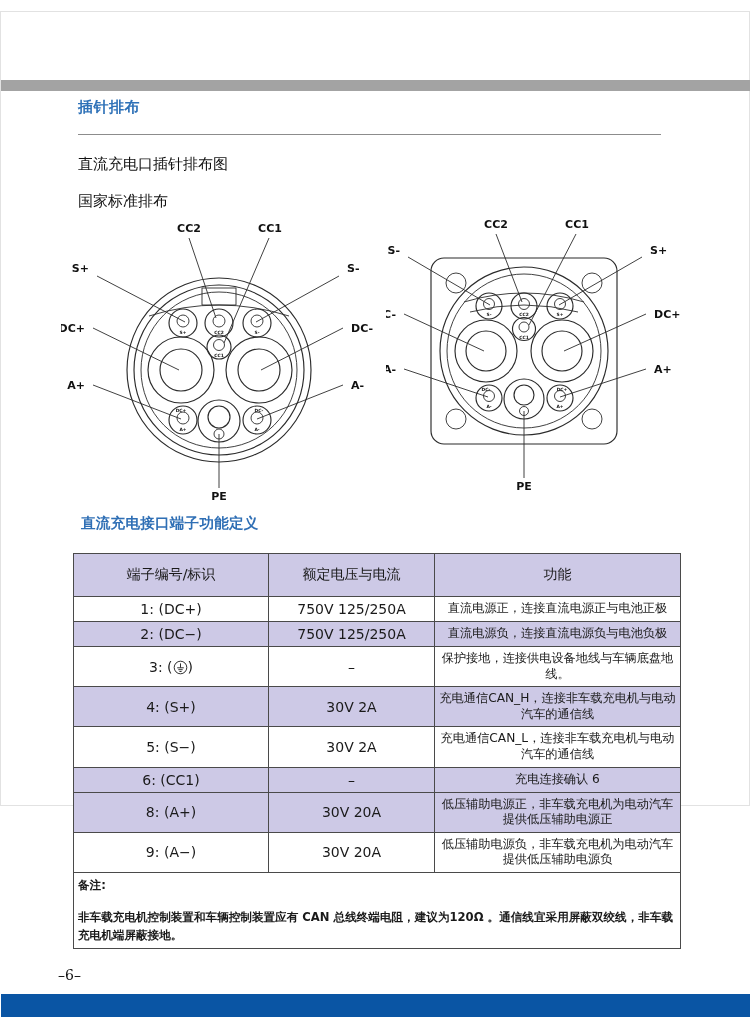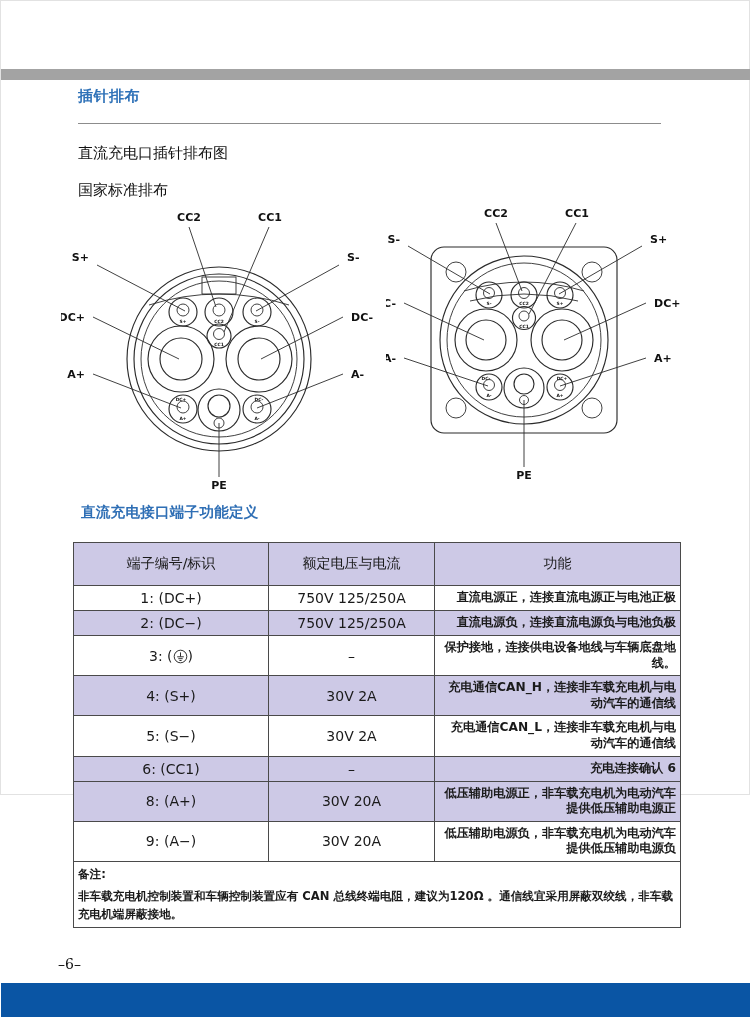--- a/index.html
+++ b/index.html
@@ -4,21 +4,21 @@
 <style>
   html,body{margin:0;padding:0;}
   body{
     width:750px;height:1017px;
     background:#ffffff;
     font-family:"DejaVu Sans","Liberation Sans",sans-serif;
     position:relative;overflow:hidden;
     color:#1a1a1a;
   }
   .page{
-    position:absolute;left:0;top:0;width:750px;height:795px;
+    position:absolute;left:0;top:11px;width:750px;height:795px;
     border:1px solid #e2e2e2;box-sizing:border-box;background:#fff;
   }
   
   .top-band{
     position:absolute;left:0;top:68px;width:750px;height:11px;
     background:#a3a3a3;
   }
   
   .sec-heading{
     position:absolute;left:77px;top:86px;
@@ -66,31 +66,31 @@
     background:#cdc9e6;
     height:34px;
     font-size:14px;font-weight:normal;
     text-align:center;
   }
   .c1{width:195px;}
   .c2{width:166px;}
   .c3{width:246px;}
   .cell-center{text-align:center;font-size:14px;padding:3px 4px;}
   .cell-fn{
-    text-align:right;font-size:12.2px;font-weight:bold;
+    text-align:center;font-size:12.2px;font-weight:normal;
     padding:3px 5px;line-height:1.28;
   }
   tr.alt td{background:#cdc9e6;}
   tr.plain td{background:#ffffff;}
   .note-cell{
     background:#fff;text-align:left;
     font-size:11.6px;font-weight:bold;line-height:1.5;
     padding:7px 12px 9px 22px;
   }
-  .note-title{display:block;margin-bottom:5px;}
+  .note-title{display:block;margin-bottom:15px;}
   .gnd{display:inline-block;vertical-align:-3px;}
 
   
   .pagenum{
     position:absolute;left:57px;top:955px;
     font-size:14px;color:#111;
     font-family:"DejaVu Serif","Liberation Serif",serif;
   }
   .footer-bar{
     position:absolute;left:0;top:982px;width:750px;height:35px;

